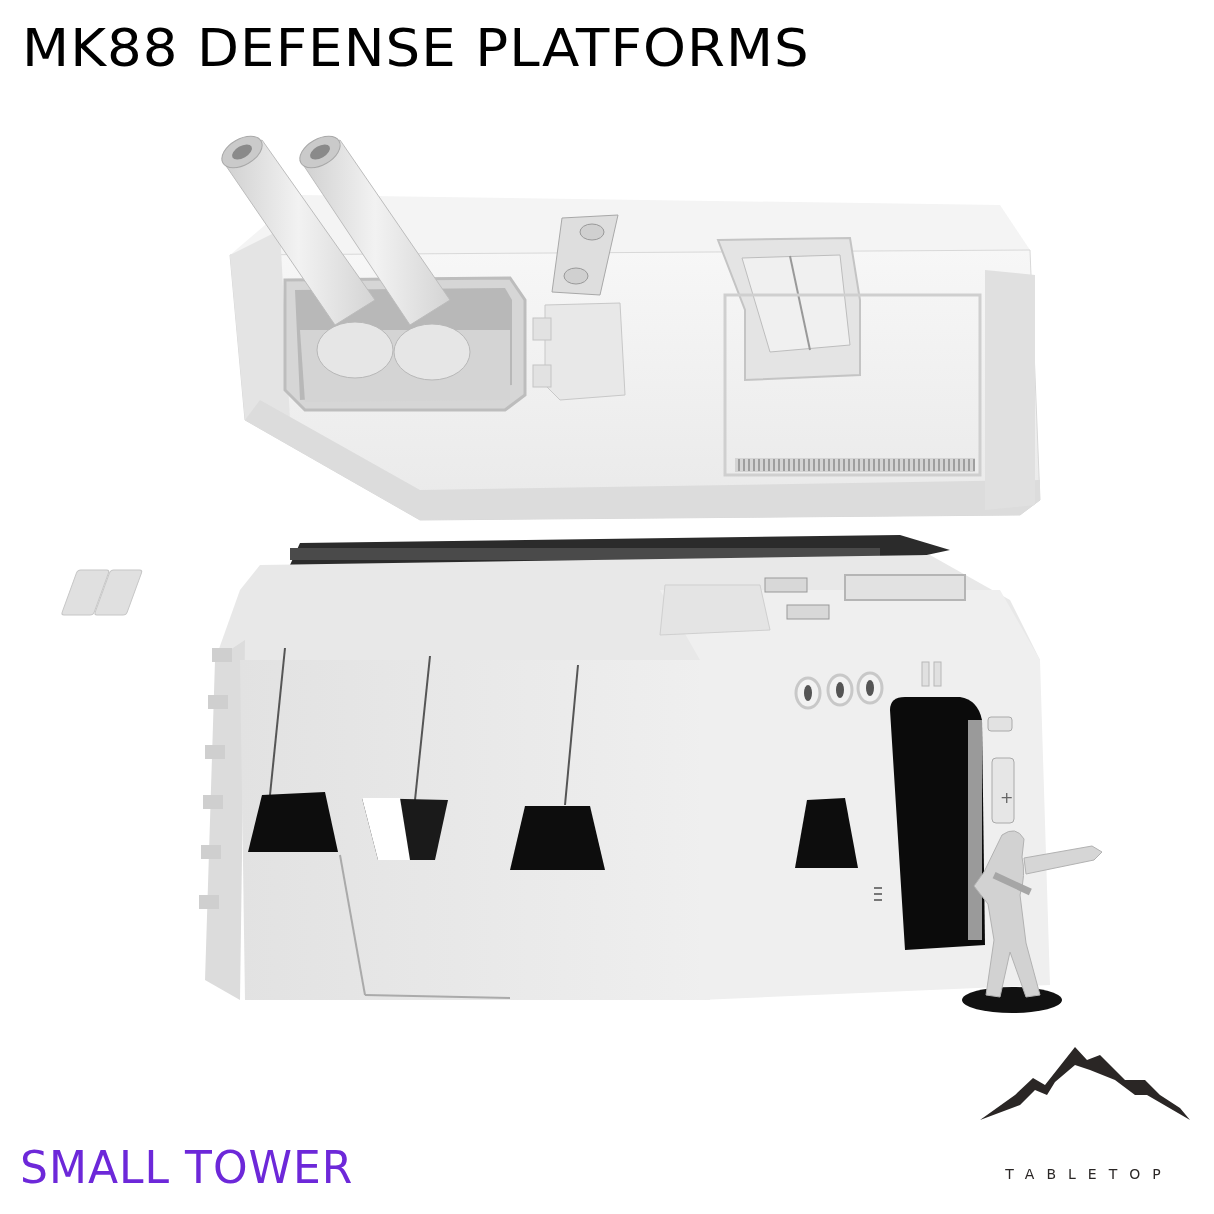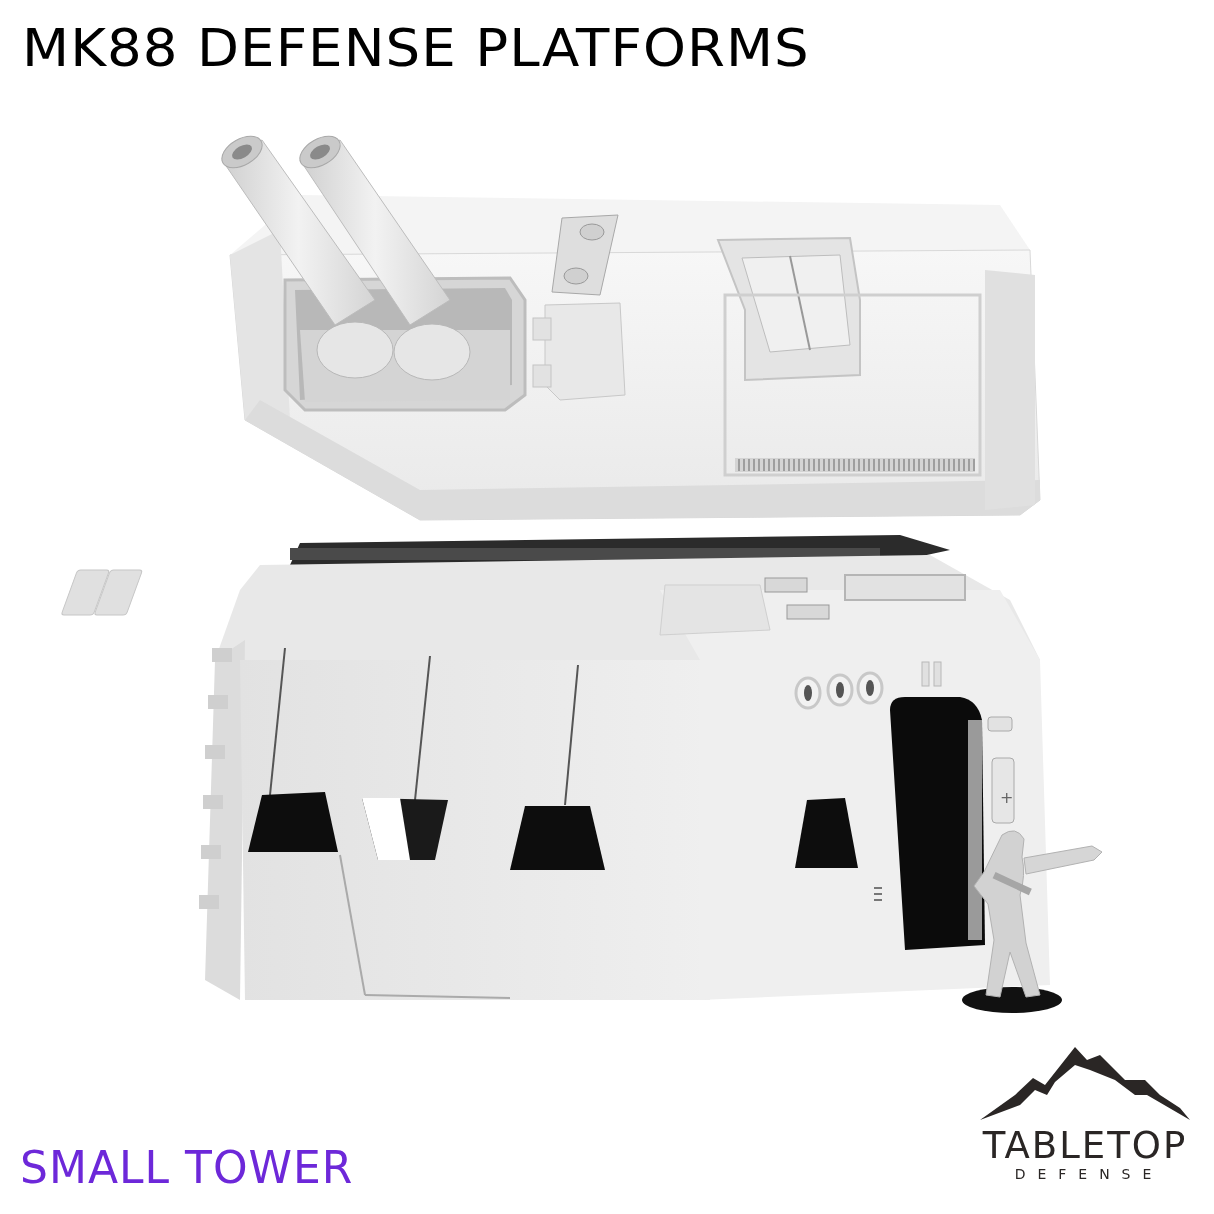--- a/index.html
+++ b/index.html
@@ -148,15 +148,14 @@
     <rect x="992" y="880" width="40" height="7" fill="#a6a6a6" transform="rotate(25 1012 884)"></rect>
   </g>
 </svg>
 
 <div class="subtitle">SMALL TOWER</div>
 
 <div class="logo">
   <svg width="220" height="80" viewBox="0 0 220 80" xmlns="http://www.w3.org/2000/svg" style="position:absolute;left:0;top:0;">
     <polygon points="5,80 40,55 58,38 70,45 100,7 112,20 125,15 150,40 170,40 185,55 205,68 215,80 172,55 160,55 140,40 115,30 100,25 80,42 72,55 60,50 45,65" fill="#2a2625"></polygon>
   </svg>
-  <div class="logo-brand">TABLETOP</div>
-  <div class="logo-sub">DEFENSE</div>
+  <div class="logo-sub">TABLETOP</div>
 </div>
 
 </body></html>

